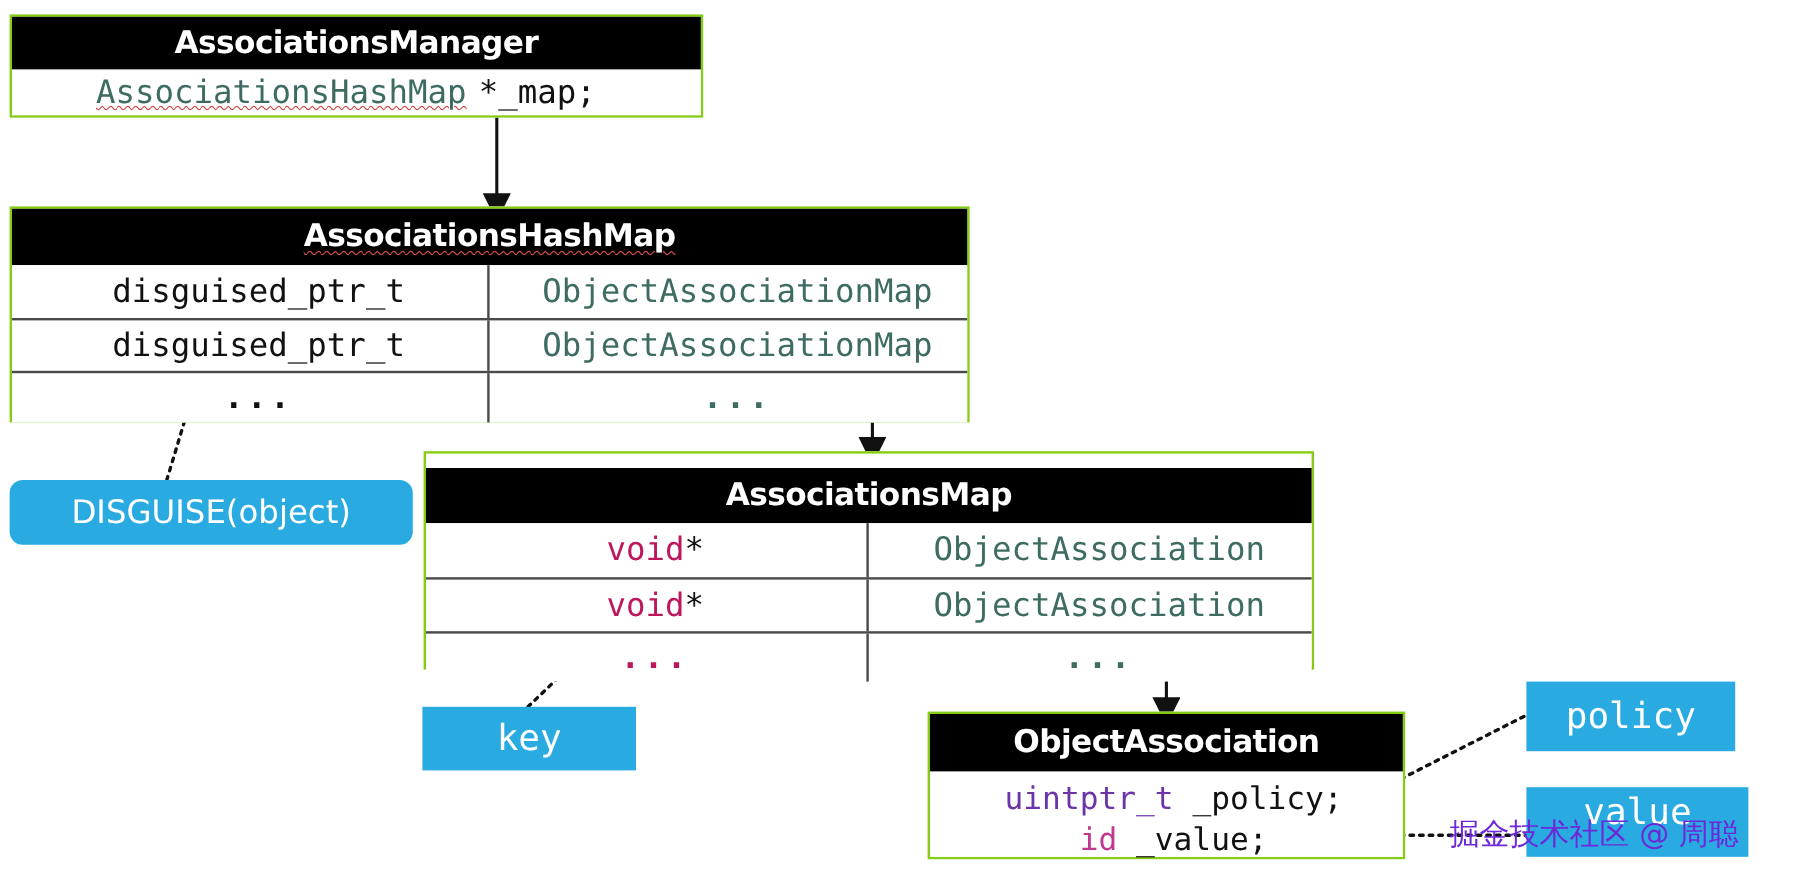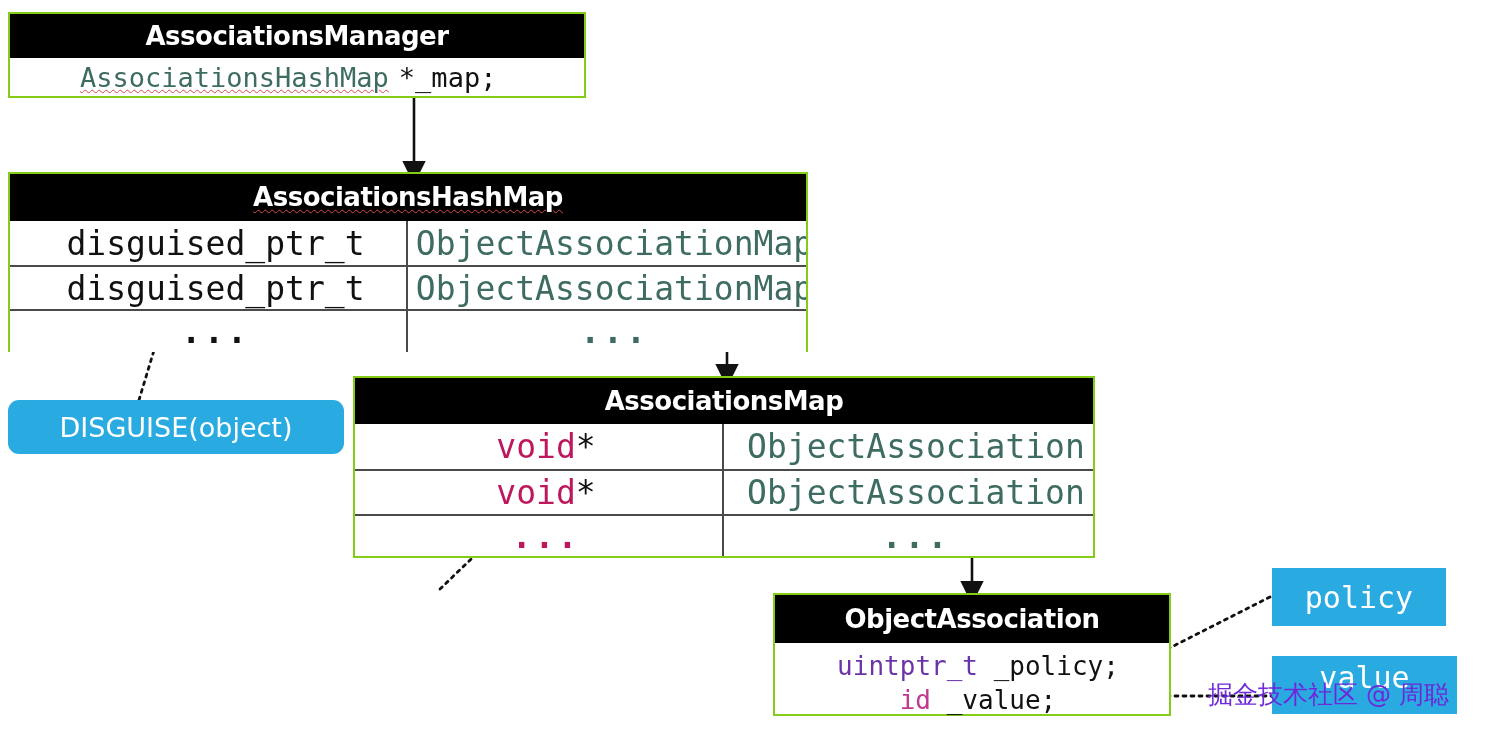--- a/index.html
+++ b/index.html
@@ -73,21 +73,21 @@
     display: flex;
     box-sizing: border-box;
     border-top: 2px solid #4a4a4a;
   }
   .row:first-child { border-top: none; }
   .cell {
     box-sizing: border-box;
     display: flex;
     align-items: center;
     justify-content: center;
-    font-size: 33px;
+    font-size: 27px;
     white-space: nowrap;
     overflow: hidden;
     padding-left: 15px;
   }
   .cell.left  { border-right: 2px solid #4a4a4a; }
   .c-dark  { color: #111111; }
   .c-teal  { color: #3e6c63; }
   .c-magenta { color: #be185d; }
   .c-violet  { color: #6b35a8; }
   .c-pink    { color: #c0388f; }
@@ -188,21 +188,21 @@
         <div class="cell c-teal" style="width:398px;">ObjectAssociationMap</div>
       </div>
       <div class="row" style="height:43px;">
         <div class="cell left c-dark dots" style="width:398px;">...</div>
         <div class="cell c-teal dots" style="width:398px;">...</div>
       </div>
     </div>
   </div>
 
   <div class="uml-box" style="left:353px; top:376px; width:742px; height:182px;">
-    <div class="uml-header" style="height:46px; line-height:46px; font-size:26px;">AssociationsMap</div>
+    <div class="uml-header" style="height:46px; line-height:46px; font-size:26px;margin-top:12px;">AssociationsMap</div>
 
     <div class="uml-body">
       <div class="row" style="height:45px;">
         <div class="cell left" style="width:369px;">
           <span class="c-magenta">void</span>
           <span class="c-dark"> *</span>
         </div>
         <div class="cell c-teal" style="width:369px;">ObjectAssociation</div>
       </div>
       <div class="row" style="height:45px;">
@@ -226,20 +226,21 @@
         <span class="c-violet">uintptr_t</span><span class="c-dark"> _policy;</span>
       </div>
       <div class="struct-line">
         <span class="c-pink">id</span><span class="c-dark"> _value;</span>
       </div>
     </div>
   </div>
 
   <div class="blue-label sans" style="left:8px; top:400px; width:336px; height:54px; font-size:27px;border-radius:11px;">DISGUISE(object)</div>
 
+  <div class="blue-label mono" style="left:352px; top:589px; width:178px; height:53px; font-size:30px;">key</div>
 
   <div class="blue-label mono" style="left:1272px; top:568px; width:174px; height:58px; font-size:30px;">policy</div>
 
   <div class="blue-label mono" style="left:1272px; top:656px; width:185px; height:58px; font-size:30px; align-items:flex-start; padding-top:4px;">value</div>
 
   <div class="watermark" style="left:1208px; top:678px; font-size:25px;">掘金技术社区 @ 周聪</div>
 
 </div>
 
 </body></html>

